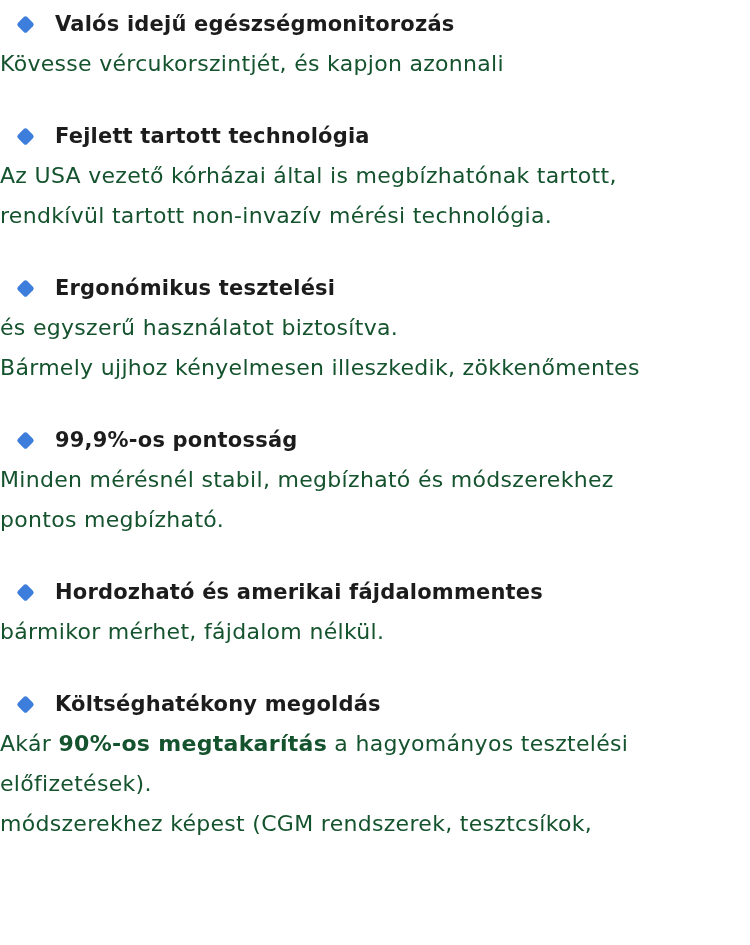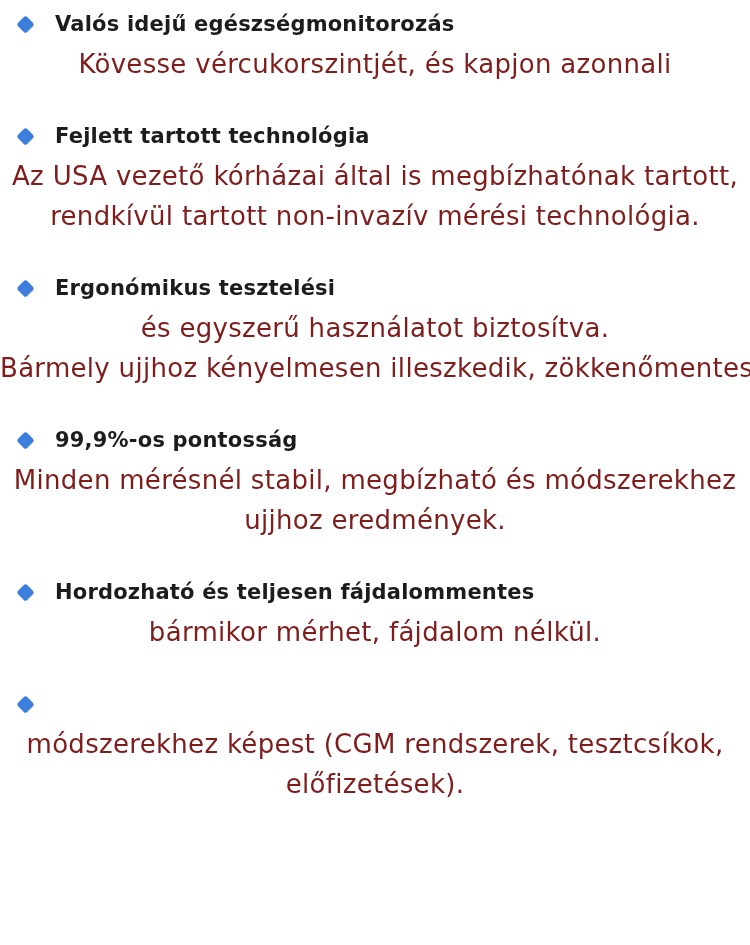--- a/index.html
+++ b/index.html
@@ -13,21 +13,20 @@
     overflow: hidden;
     font-family: "DejaVu Sans", "Liberation Sans", sans-serif;
     color: #1e1e1e;
     -webkit-font-smoothing: antialiased;
   }
   .page {
     padding-top: 4px;
   }
   .feature {
     margin-bottom: 32px;
-    text-align: center;
   }
   .feature-heading {
     display: flex;
     align-items: center;
     height: 40px;
     padding-left: 19px;
   }
   .bullet {
     width: 13px;
     height: 13px;
@@ -41,25 +40,25 @@
     font-size: 21px;
     font-weight: 600;
     letter-spacing: 0.2px;
     color: #1c1c1c;
     white-space: nowrap;
   }
   .feature-body {
     margin: 0;
   }
   .body-line {
-    font-size: 26px;
+    font-size: 22px;
     font-weight: 400;
     line-height: 40px;
     letter-spacing: 0.3px;
-    color: #7f1d1d;
+    color: #14532d;
     white-space: nowrap;
   }
   .body-line .bold {
     font-weight: 700;
   }
 </style>
 </head>
 <body style="background: rgb(255, 255, 255);">
 
 <div class="page">
@@ -96,37 +95,39 @@
     </div>
   </section>
 
   <section class="feature">
     <div class="feature-heading">
       <span class="bullet" style="background: rgb(61, 126, 221);"></span>
       <span class="feature-title">99,9%-os pontosság</span>
     </div>
     <div class="feature-body">
       <div class="body-line">Minden mérésnél stabil, megbízható és módszerekhez</div>
-      <div class="body-line">ujjhoz eredmények.</div>
+      <div class="body-line">pontos megbízható.</div>
     </div>
   </section>
 
   <section class="feature">
     <div class="feature-heading">
       <span class="bullet" style="background: rgb(61, 126, 221);"></span>
-      <span class="feature-title">Hordozható és teljesen fájdalommentes</span>
+      <span class="feature-title">Hordozható és amerikai fájdalommentes</span>
     </div>
     <div class="feature-body">
       <div class="body-line">bármikor mérhet, fájdalom nélkül.</div>
     </div>
   </section>
 
   <section class="feature">
     <div class="feature-heading">
       <span class="bullet" style="background: rgb(61, 126, 221);"></span>
+      <span class="feature-title">Költséghatékony megoldás</span>
     </div>
     <div class="feature-body">
+      <div class="body-line"><span>Akár </span><span class="bold">90%-os megtakarítás</span><span> a hagyományos tesztelési</span></div>
+      <div class="body-line">előfizetések).</div>
       <div class="body-line">módszerekhez képest (CGM rendszerek, tesztcsíkok,</div>
-      <div class="body-line">előfizetések).</div>
     </div>
   </section>
 
 </div>
 
 </body></html>

